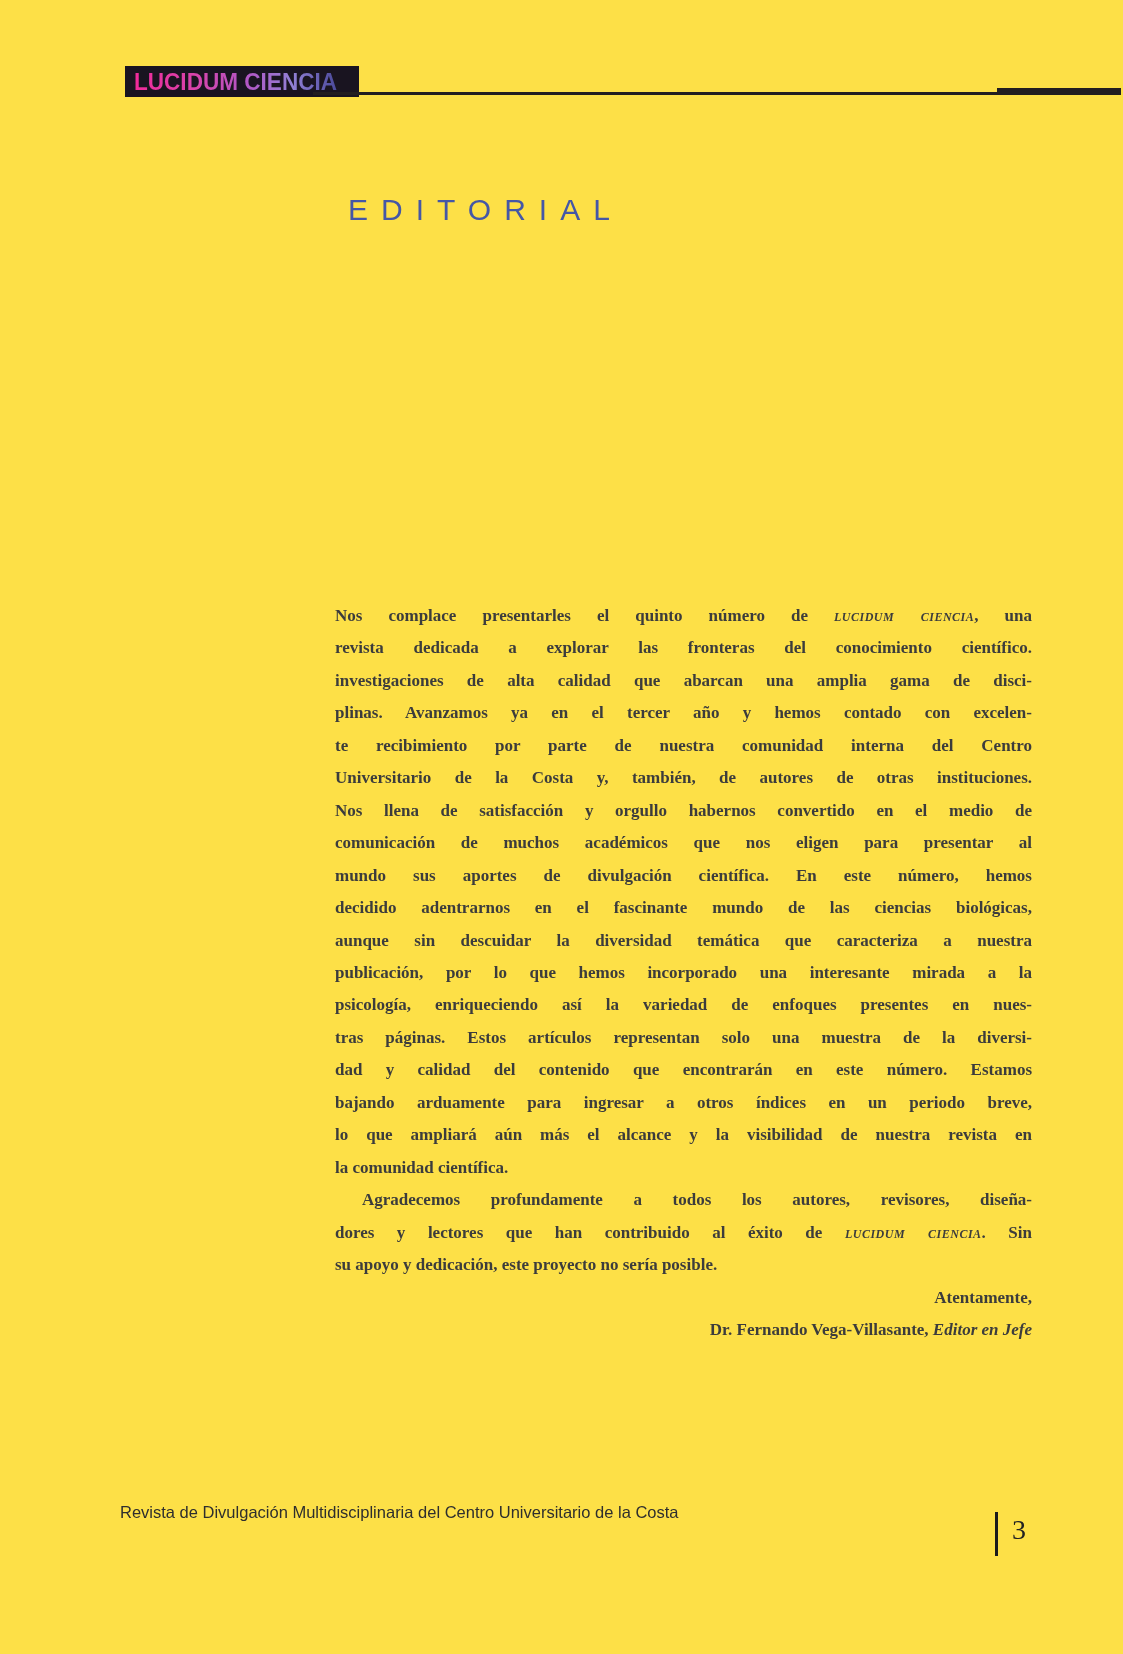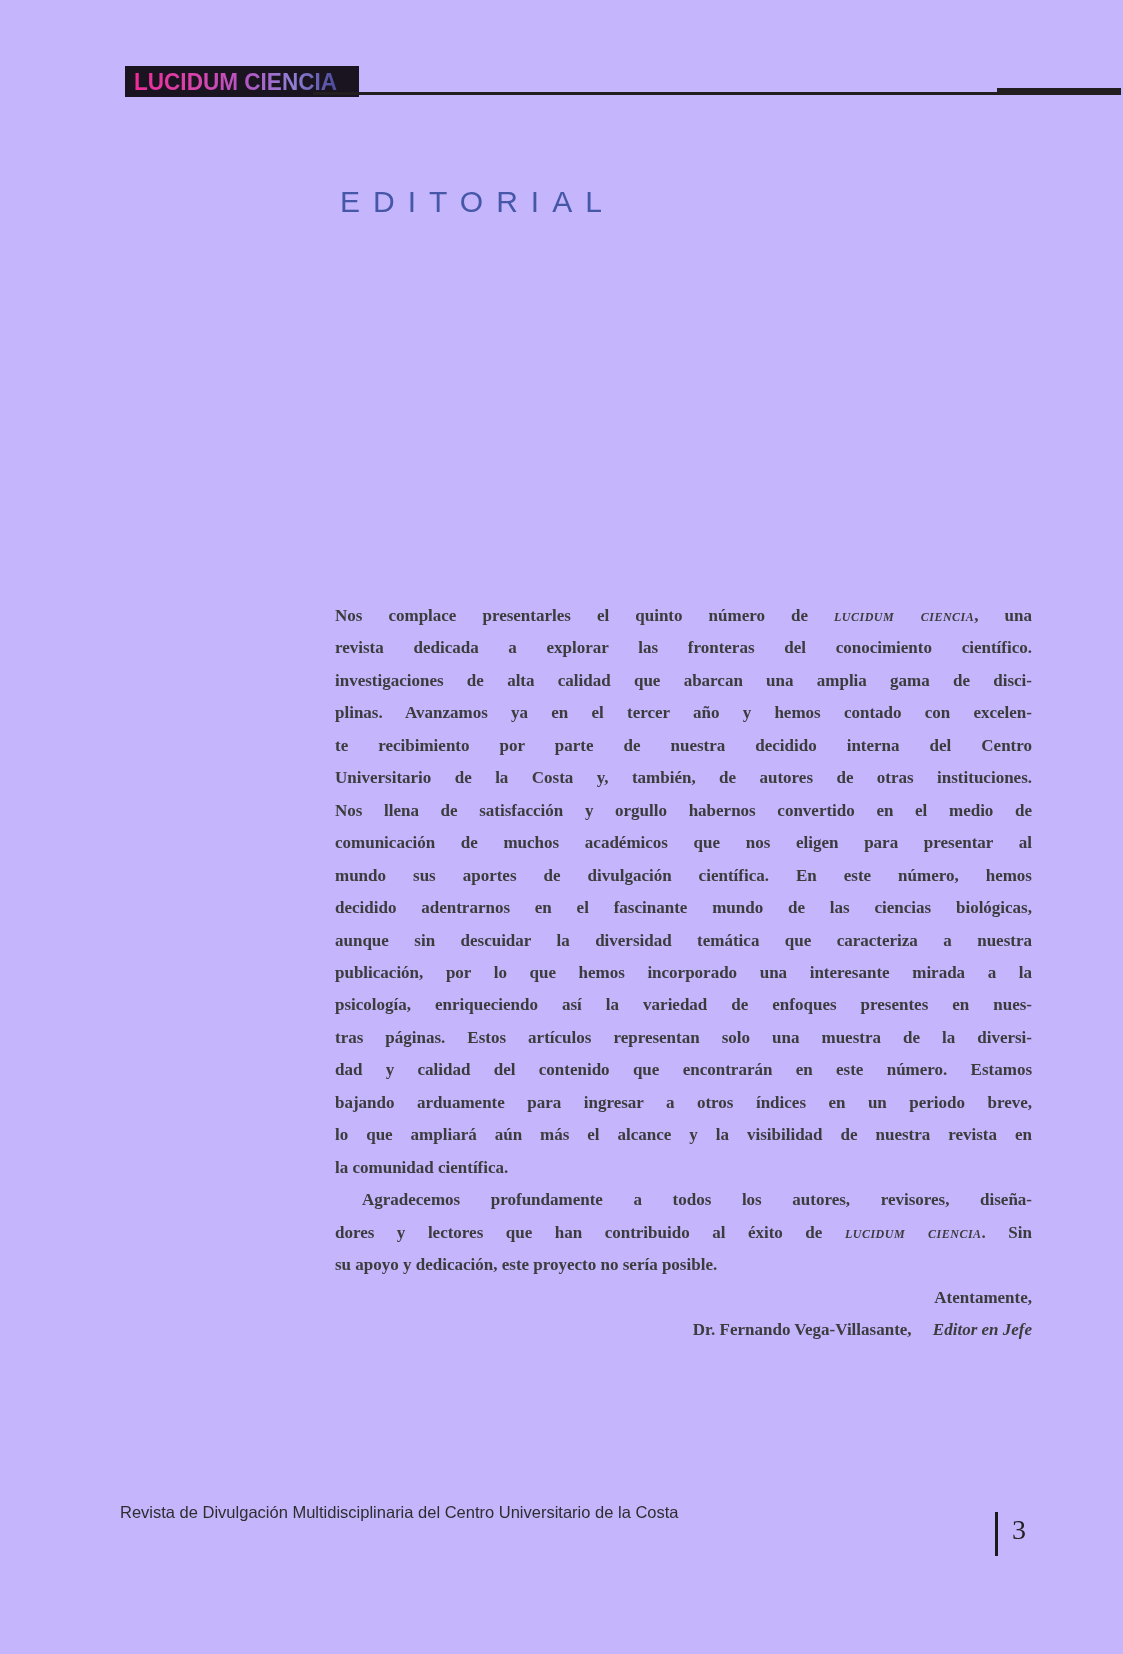--- a/index.html
+++ b/index.html
@@ -1,20 +1,20 @@
 <!DOCTYPE html>
 <html><head>
 <meta charset="utf-8">
 <style>
   html, body { margin: 0; padding: 0; background: #ffffff; }
   .page {
     position: relative;
     width: 1123px;
     height: 1654px;
-    background: #c4b5fd;
+    background: #fde047;
     overflow: hidden;
     font-family: "Liberation Sans", sans-serif;
   }
 
   
   .logo-box {
     position: absolute;
     left: 125px;
     top: 66px;
     height: 31px;
@@ -83,21 +83,21 @@
     white-space: normal;
   }
   .body-line.last { text-align-last: left; }
   .body-line.indent { text-indent: 27px; }
   .sc {
     font-variant: small-caps;
     font-style: italic;
     letter-spacing: 0.5px;
   }
   .signature { text-align: right; }
-  .sig-role { font-style: italic; margin-left: 17px; }
+  .sig-role { font-style: italic; }
 
   
   .footer-left {
     position: absolute;
     left: 120px;
     top: 1497px;
     font-size: 16.5px;
     line-height: 31.5px;
     color: #2e2e2e;
   }
@@ -130,29 +130,29 @@
 <body>
 
 <div class="page">
 
   <div class="logo-box">
     <span class="logo-text">LUCIDUM CIENCIA</span>
   </div>
   <div class="rule-thin"></div>
   <div class="rule-thick"></div>
 
-  <h1 class="page-title" style="margin:4px; font-weight:400;">EDITORIAL</h1>
+  <h1 class="page-title" style="margin:12px; font-weight:400;">EDITORIAL</h1>
 
   <div class="body-block">
     <div id="body-lines">
         <div class="body-line"><span>Nos complace presentarles el quinto número de </span><span class="sc">lucidum ciencia</span><span>, una</span></div>
         <div class="body-line"><span>revista dedicada a explorar las fronteras del conocimiento científico.</span></div>
         <div class="body-line"><span>investigaciones de alta calidad que abarcan una amplia gama de disci-</span></div>
         <div class="body-line"><span>plinas. Avanzamos ya en el tercer año y hemos contado con excelen-</span></div>
-        <div class="body-line"><span>te recibimiento por parte de nuestra decidido interna del Centro</span></div>
+        <div class="body-line"><span>te recibimiento por parte de nuestra comunidad interna del Centro</span></div>
         <div class="body-line"><span>Universitario de la Costa y, también, de autores de otras instituciones.</span></div>
         <div class="body-line"><span>Nos llena de satisfacción y orgullo habernos convertido en el medio de</span></div>
         <div class="body-line"><span>comunicación de muchos académicos que nos eligen para presentar al</span></div>
         <div class="body-line"><span>mundo sus aportes de divulgación científica. En este número, hemos</span></div>
         <div class="body-line"><span>decidido adentrarnos en el fascinante mundo de las ciencias biológicas,</span></div>
         <div class="body-line"><span>aunque sin descuidar la diversidad temática que caracteriza a nuestra</span></div>
         <div class="body-line"><span>publicación, por lo que hemos incorporado una interesante mirada a la</span></div>
         <div class="body-line"><span>psicología, enriqueciendo así la variedad de enfoques presentes en nues-</span></div>
         <div class="body-line"><span>tras páginas. Estos artículos representan solo una muestra de la diversi-</span></div>
         <div class="body-line"><span>dad y calidad del contenido que encontrarán en este número. Estamos</span></div>

